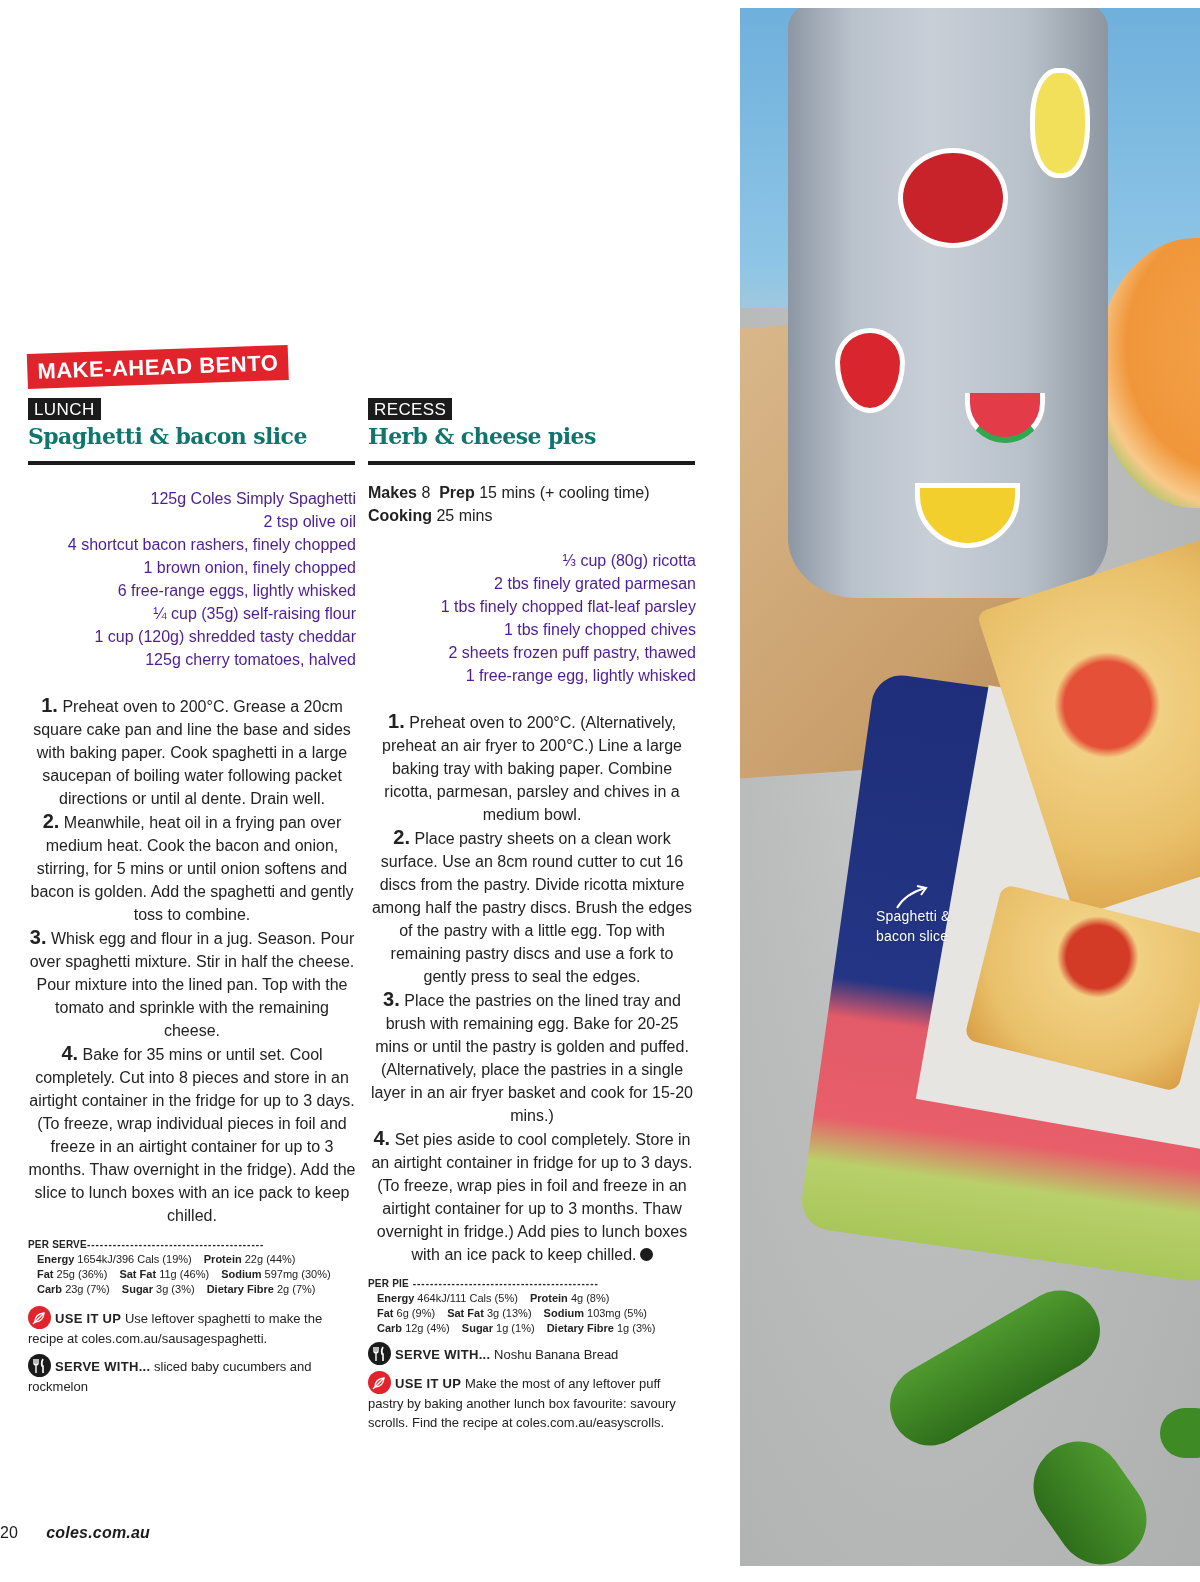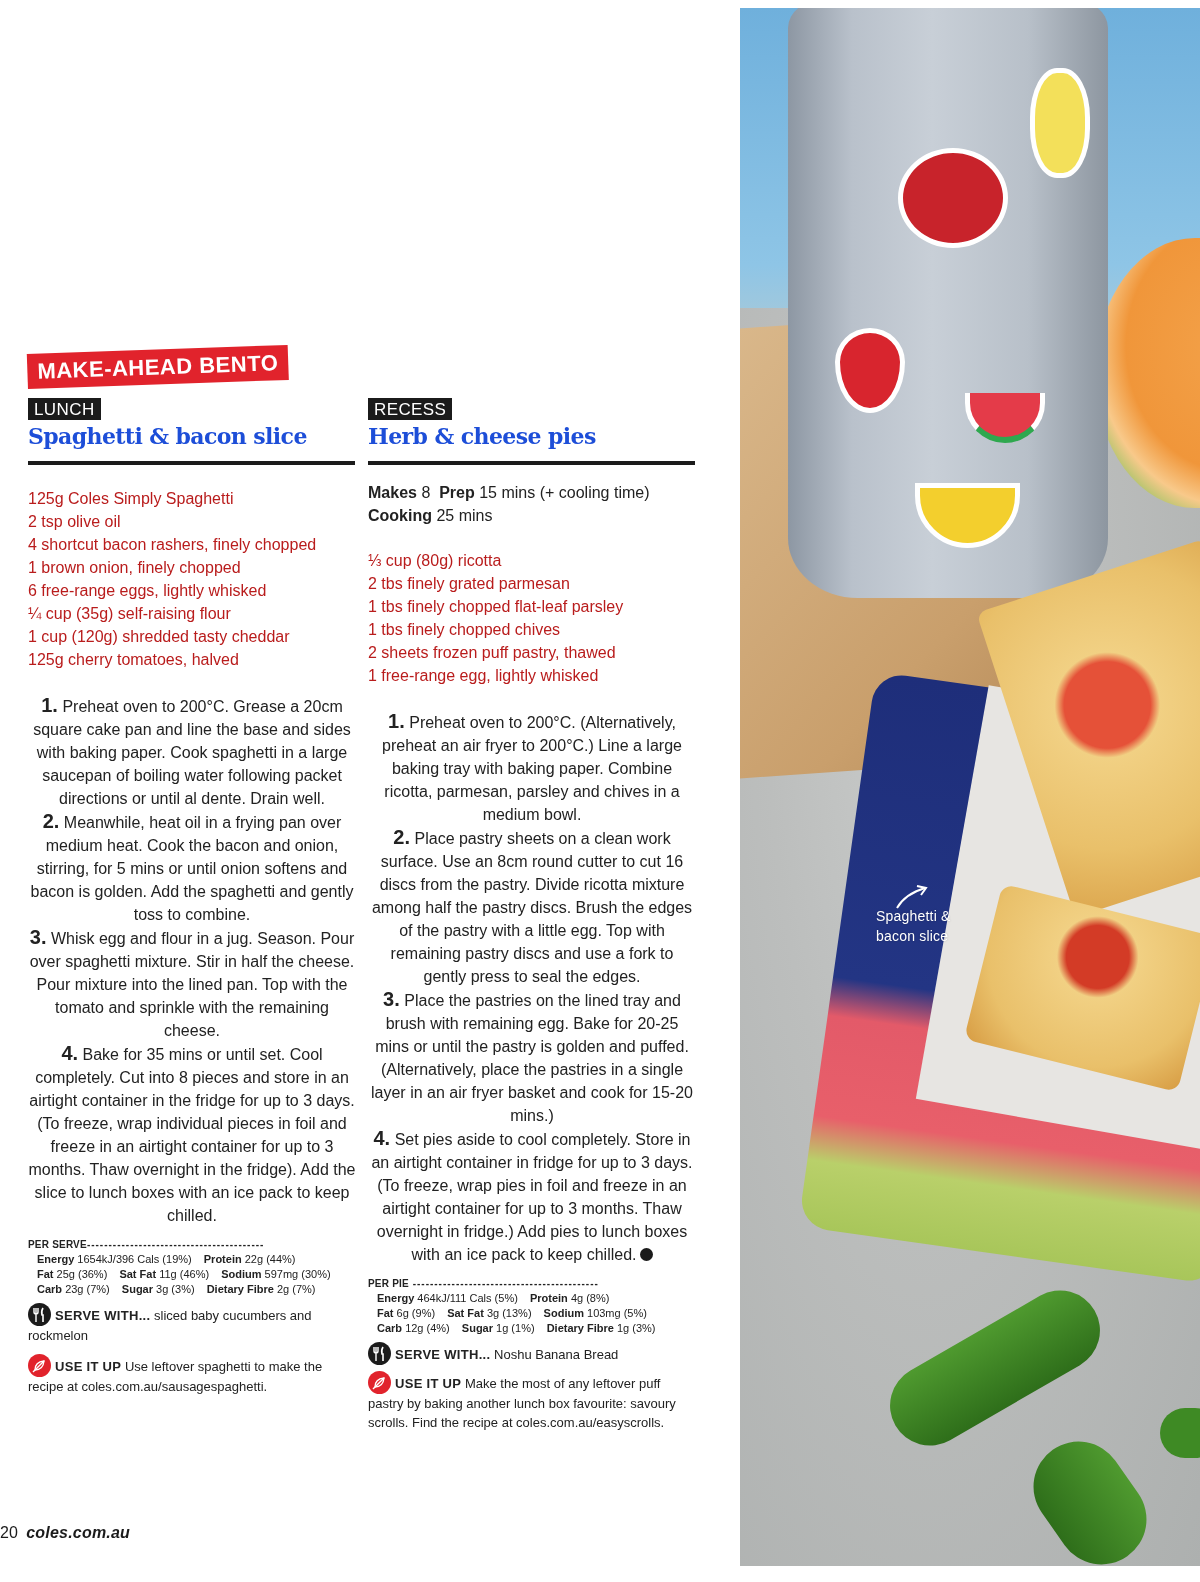--- a/index.html
+++ b/index.html
@@ -37,44 +37,44 @@
     .photo-arrow { position: absolute; left: 895px; top: 884px; width: 36px; height: 26px; }
 
     
     .banner { position: absolute; left: 28px; top: 354px; background: #e1232c; color: #fff; font-size: 22px; font-weight: bold; letter-spacing: 0.5px; padding: 5px 10px 4px 10px; transform: rotate(-2deg); transform-origin: left bottom; }
 
     
     .col { position: absolute; top: 398px; width: 328px; }
     .col.left { left: 28px; }
     .col.right { left: 368px; width: 328px; }
     .tag { display: inline-block; background: #1b1b1b; color: #fff; font-size: 17px; letter-spacing: 0.4px; padding: 1px 6px 0 6px; line-height: 21px; }
-    .title { font-family: "DejaVu Serif", "Liberation Serif", serif; font-weight: bold; font-size: 22px; letter-spacing: -0.6px; line-height: 30px; margin-top: 1px; color: #1d4ed8; }
+    .title { font-family: "DejaVu Serif", "Liberation Serif", serif; font-weight: bold; font-size: 22px; letter-spacing: -0.6px; line-height: 30px; margin-top: 1px; color: #0f766e; }
     .rule { height: 4px; background: #1b1b1b; margin-top: 10px; width: 327px; }
     .meta { margin-top: 16px; font-size: 16px; line-height: 23px; color: #222; }
     .meta b { font-weight: bold; }
-    .ingredients { margin-top: 22px; font-size: 16px; line-height: 23px; list-style: none; color: #b91c1c; }
+    .ingredients { margin-top: 22px; font-size: 16px; line-height: 23px; list-style: none; color: #4c1d95; text-align: right; }
     .method { margin-top: 23px; font-size: 16px; line-height: 23px; color: #222; }
     .method p { margin: 0; text-align: center; }
     .step-num { font-weight: bold; font-size: 20px; }
     .end-dot { display: inline-block; width: 13px; height: 13px; border-radius: 50%; background: #1b1b1b; margin-left: 3px; vertical-align: -1px; }
 
     .nutri { margin-top: 10px; font-size: 11px; line-height: 15px; color: #222; }
     .nutri-head { font-size: 10px; font-weight: bold; letter-spacing: 0.2px; white-space: nowrap; overflow: hidden; }
     .nutri-head .dash { font-weight: bold; letter-spacing: 1px; }
     .nutri b { font-weight: bold; padding-left: 9px; }
 
     .tip { margin-top: 6px; font-size: 13px; line-height: 19px; color: #222; position: relative; padding-left: 0; }
     .tip .icon { display: inline-block; width: 23px; height: 23px; border-radius: 50%; vertical-align: -6px; margin-right: 4px; position: relative; }
     .tip .icon.serve { background: #1b1b1b; }
     .tip .icon.use { background: #e1232c; }
     .tip .label { font-weight: bold; letter-spacing: 0.3px; }
 
     .footer { position: absolute; left: 0; top: 1524px; font-size: 16px; color: #1b1b1b; }
     .footer .page { font-size: 16px; }
-    .footer .site { font-weight: bold; font-style: italic; margin-left: 4px; letter-spacing: 0.2px; }
+    .footer .site { font-weight: bold; font-style: italic; margin-left: 24px; letter-spacing: 0.2px; }
   </style>
 </head>
 <body>
 
 <div class="photo">
   <div class="wall"></div>
   <div class="bench"></div>
   <div class="board"></div>
   <div class="melon"></div>
   <div class="bottle"></div>
@@ -132,37 +132,37 @@
       <b>Fat</b> <span>25g (36%)</span>
       <b>Sat Fat</b> <span>11g (46%)</span>
       <b>Sodium</b> <span>597mg (30%)</span>
     </div>
     <div>
       <b>Carb</b> <span>23g (7%)</span>
       <b>Sugar</b> <span>3g (3%)</span>
       <b>Dietary Fibre</b> <span>2g (7%)</span>
     </div>
   </div>
+  <div class="tip" style="margin-top:9px">
+    <span class="icon use">
+      <svg width="23" height="23" viewBox="0 0 23 23">
+          <path d="M7 16 q0 -8 9 -9 q-1 9 -9 9 z" stroke="#fff" stroke-width="1.4" fill="none"></path>
+          <path d="M5 18 L16 7" stroke="#fff" stroke-width="1.4"></path>
+        </svg>
+    </span><span class="label">USE IT UP</span>
+    <span>Use leftover spaghetti to make the recipe at coles.com.au/sausagespaghetti.</span>
+  </div>
   <div class="tip">
     <span class="icon serve">
       <svg width="23" height="23" viewBox="0 0 23 23">
           <path d="M8 5 v6 M6 5 v4 q0 2 2 2 q2 0 2 -2 v-4 M8 11 v8" stroke="#fff" stroke-width="1.4" fill="none"></path>
           <path d="M15 5 q-2 3 -1 7 h1 v7" stroke="#fff" stroke-width="1.6" fill="none"></path>
         </svg>
     </span><span class="label">SERVE WITH...</span>
     <span>sliced baby cucumbers and rockmelon</span>
-  </div>
-  <div class="tip" style="margin-top:9px">
-    <span class="icon use">
-      <svg width="23" height="23" viewBox="0 0 23 23">
-          <path d="M7 16 q0 -8 9 -9 q-1 9 -9 9 z" stroke="#fff" stroke-width="1.4" fill="none"></path>
-          <path d="M5 18 L16 7" stroke="#fff" stroke-width="1.4"></path>
-        </svg>
-    </span><span class="label">USE IT UP</span>
-    <span>Use leftover spaghetti to make the recipe at coles.com.au/sausagespaghetti.</span>
   </div>
 </div>
 
 <div class="col right">
   <span class="tag">RECESS</span>
   <h1 class="title">Herb &amp; cheese pies</h1>
   <div class="rule"></div>
   <div class="meta">
     <b>Makes</b>
     <span>8</span>

